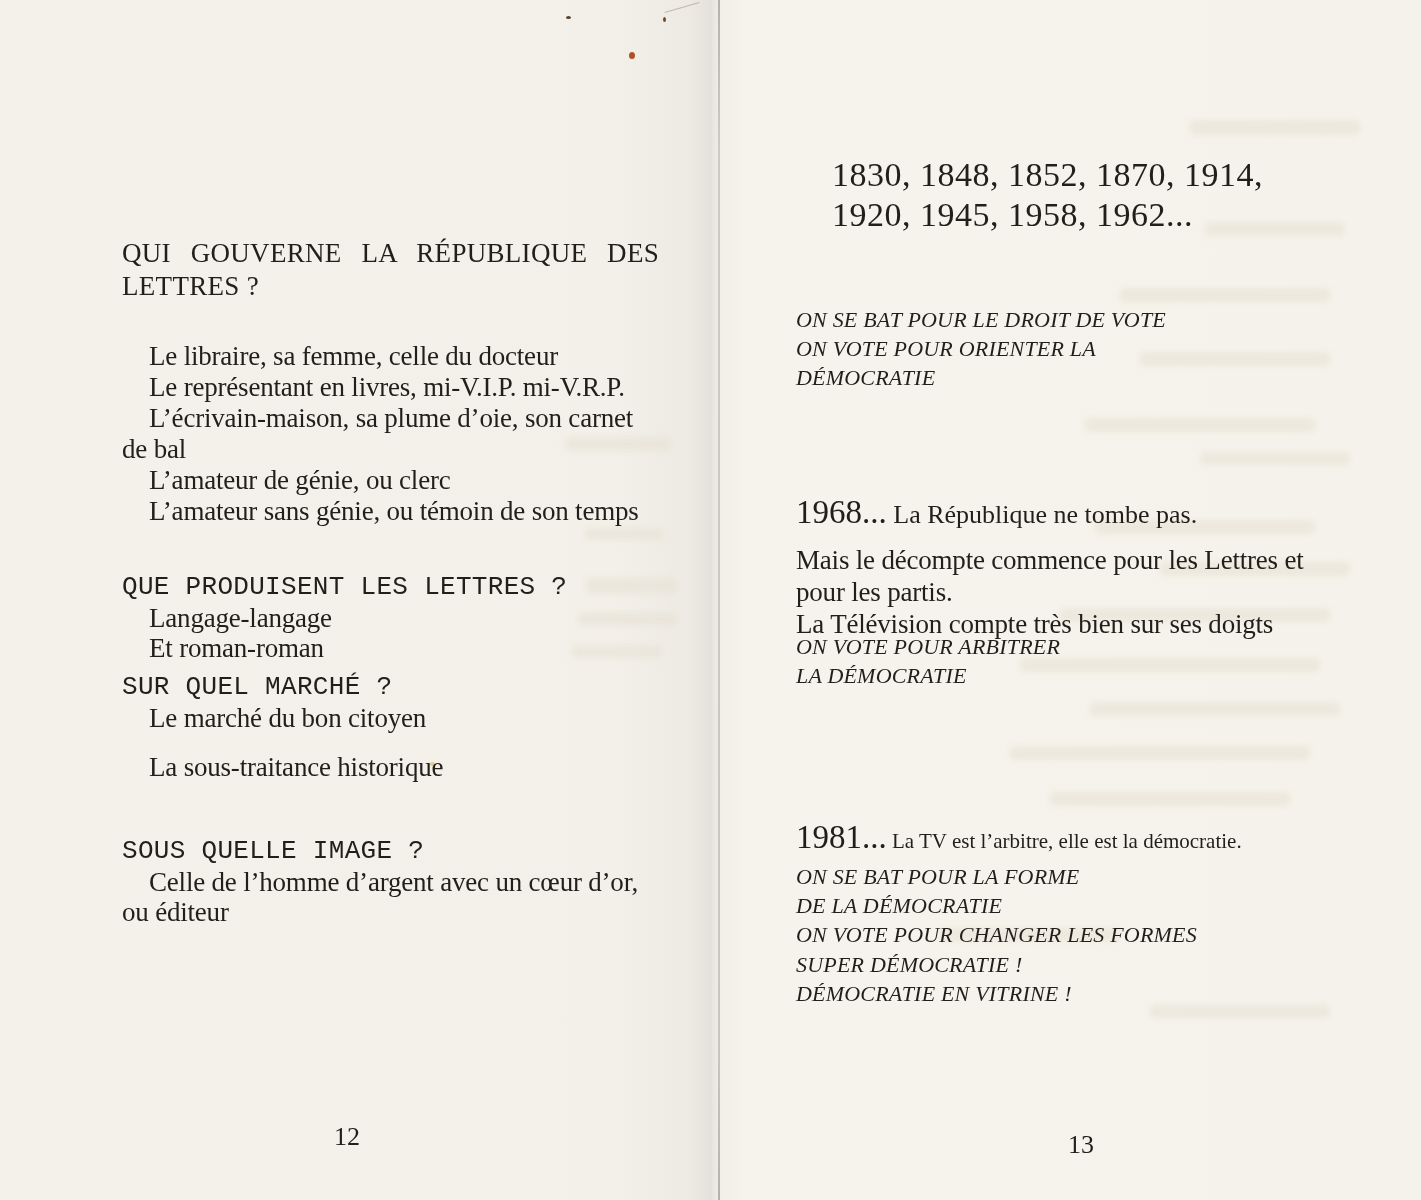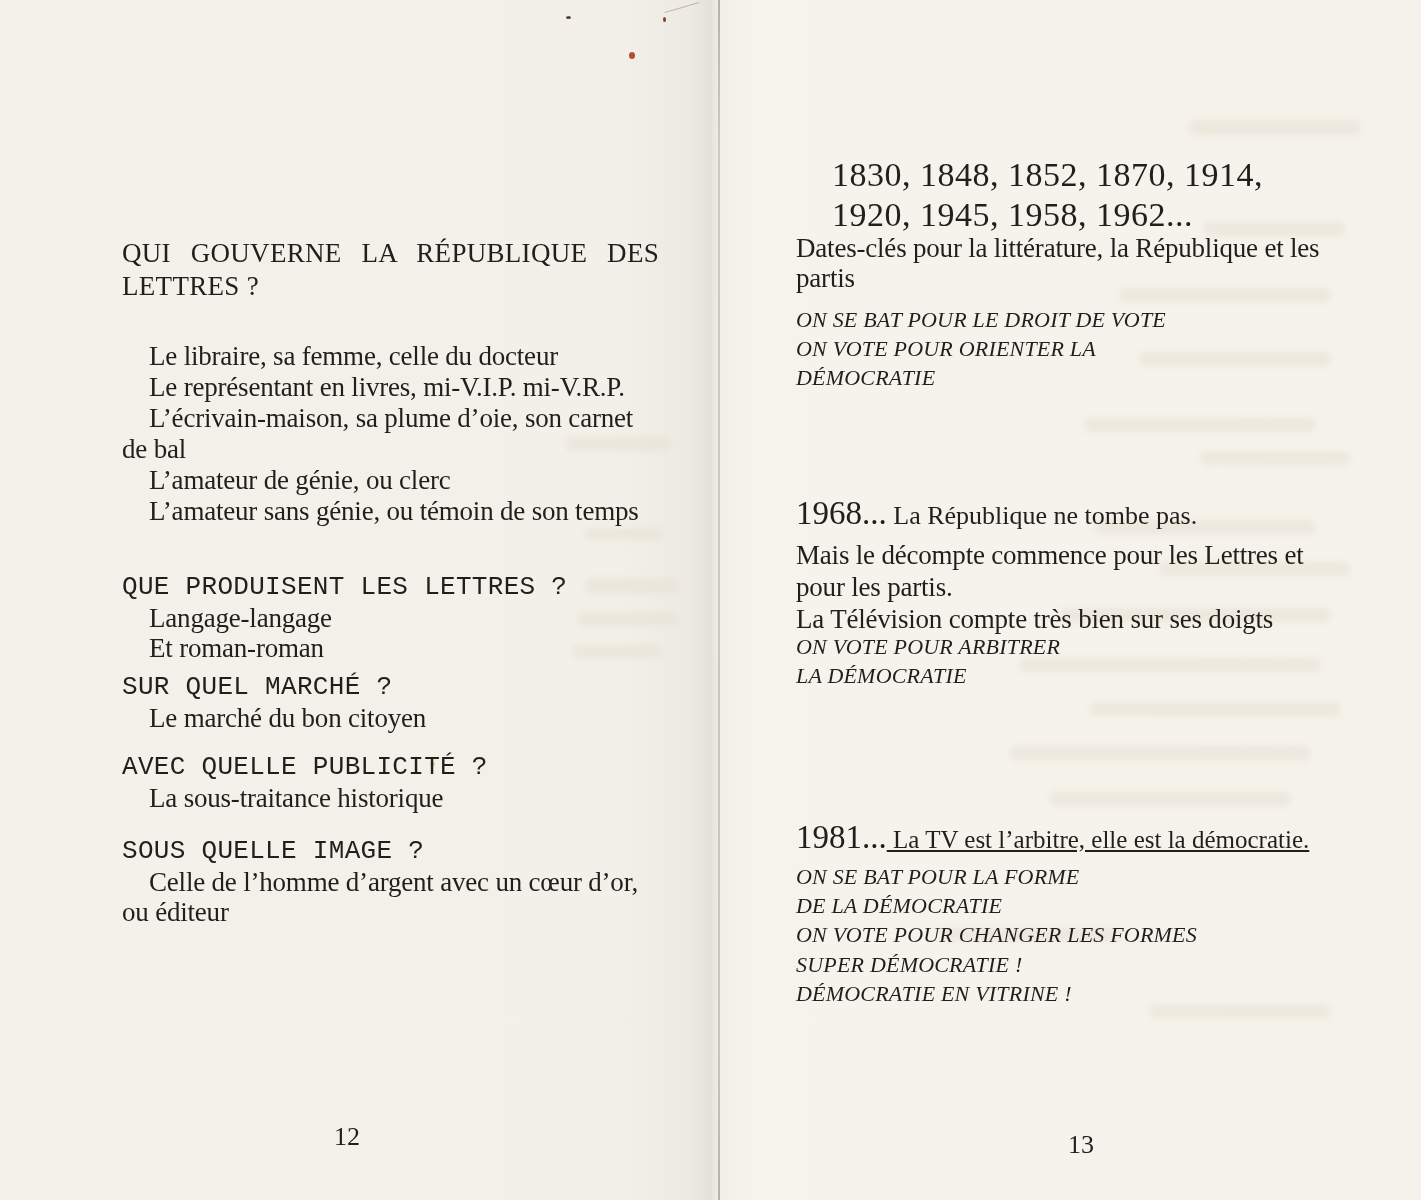--- a/index.html
+++ b/index.html
@@ -41,21 +41,21 @@
   .l-head { width: 537px; }
   .l-head .jline {
     font-size: 27px; line-height: 33px; letter-spacing: 0.3px;
     text-align: justify; text-align-last: justify;
   }
   .l-head .nline { font-size: 27px; line-height: 33px; letter-spacing: 0.3px; white-space: nowrap; }
 
   
   .dates-line { font-size: 34px; line-height: 40px; letter-spacing: 0.5px; margin-left: 36px; }
   .caps-line { font-size: 22px; line-height: 29px; letter-spacing: 0.2px; font-style: italic; }
-  .mixed { line-height: 40px; white-space: nowrap; margin-top: 7px; }
+  .mixed { line-height: 52px; white-space: nowrap; }
   .mixed .year { font-size: 33px; }
   .mixed .rest { font-size: 26px; }
   .rp-body { line-height: 32px; }
   .mixed-sm { line-height: 38px; white-space: nowrap; }
 
   .pagenum { font-size: 26px; line-height: 30px; }
 
   
   .ghost {
     position: absolute; background: #e9e5d8;
@@ -134,62 +134,57 @@
     <div class="line body-line indent">Langage-langage</div>
     <div class="line body-line indent">Et roman-roman</div>
   </div>
 
   <div class="block sec" style="left:122px; top:672px;">
     <div class="line h-caps">SUR QUEL MARCHÉ ?</div>
     <div class="line body-line indent">Le marché du bon citoyen</div>
   </div>
 
   <div class="block sec" style="left:122px; top:752px;">
-    <div class="line h-caps">AVEC QUELLE PUBLICITÉ ?</div>
     <div class="line body-line indent">La sous-traitance historique</div>
   </div>
 
   <div class="block sec" style="left:122px; top:836px;">
     <div class="line h-caps">SOUS QUELLE IMAGE ?</div>
     <div class="line body-line indent">Celle de l’homme d’argent avec un cœur d’or,</div>
     <div class="line body-line">ou éditeur</div>
   </div>
 
   <div class="block pagenum" style="left:334px; top:1122px;">12</div>
 
   <div class="block" style="left:796px; top:155px;">
     <div class="line dates-line">1830, 1848, 1852, 1870, 1914,</div>
     <div class="line dates-line">1920, 1945, 1958, 1962...</div>
   </div>
 
-  <div class="block" style="left:796px; top:233px;">
-    <div class="line body-line" style="line-height:30px;">Dates-clés pour la littérature, la République et les</div>
-    <div class="line body-line" style="line-height:30px;">partis</div>
-  </div>
 
   <div class="block" style="left:796px; top:305px;">
     <div class="line caps-line">ON SE BAT POUR LE DROIT DE VOTE</div>
     <div class="line caps-line">ON VOTE POUR ORIENTER LA</div>
     <div class="line caps-line">DÉMOCRATIE</div>
   </div>
 
   <div class="block" style="left:796px; top:486px;">
     <div class="mixed"><span class="year">1968...</span><span class="rest"> La République ne tombe pas.</span></div>
     <div class="line body-line rp-body">Mais le décompte commence pour les Lettres et</div>
     <div class="line body-line rp-body">pour les partis.</div>
     <div class="line body-line rp-body">La Télévision compte très bien sur ses doigts</div>
   </div>
 
   <div class="block" style="left:796px; top:632px;">
     <div class="line caps-line">ON VOTE POUR ARBITRER</div>
     <div class="line caps-line">LA DÉMOCRATIE</div>
   </div>
 
   <div class="block" style="left:796px; top:818px;">
-    <div class="mixed-sm"><span class="year" style="font-size:33px;">1981...</span><span class="rest" style="font-size:25px;text-decoration:underline;"> La TV est l’arbitre, elle est la démocratie.</span></div>
+    <div class="mixed-sm"><span class="year" style="font-size:33px;">1981...</span><span class="rest" style="font-size:21px;"> La TV est l’arbitre, elle est la démocratie.</span></div>
     <div class="line caps-line">ON SE BAT POUR LA FORME</div>
     <div class="line caps-line">DE LA DÉMOCRATIE</div>
     <div class="line caps-line">ON VOTE POUR CHANGER LES FORMES</div>
   </div>
 
   <div class="block" style="left:796px; top:950px;">
     <div class="line caps-line">SUPER DÉMOCRATIE !</div>
     <div class="line caps-line">DÉMOCRATIE EN VITRINE !</div>
   </div>
 

